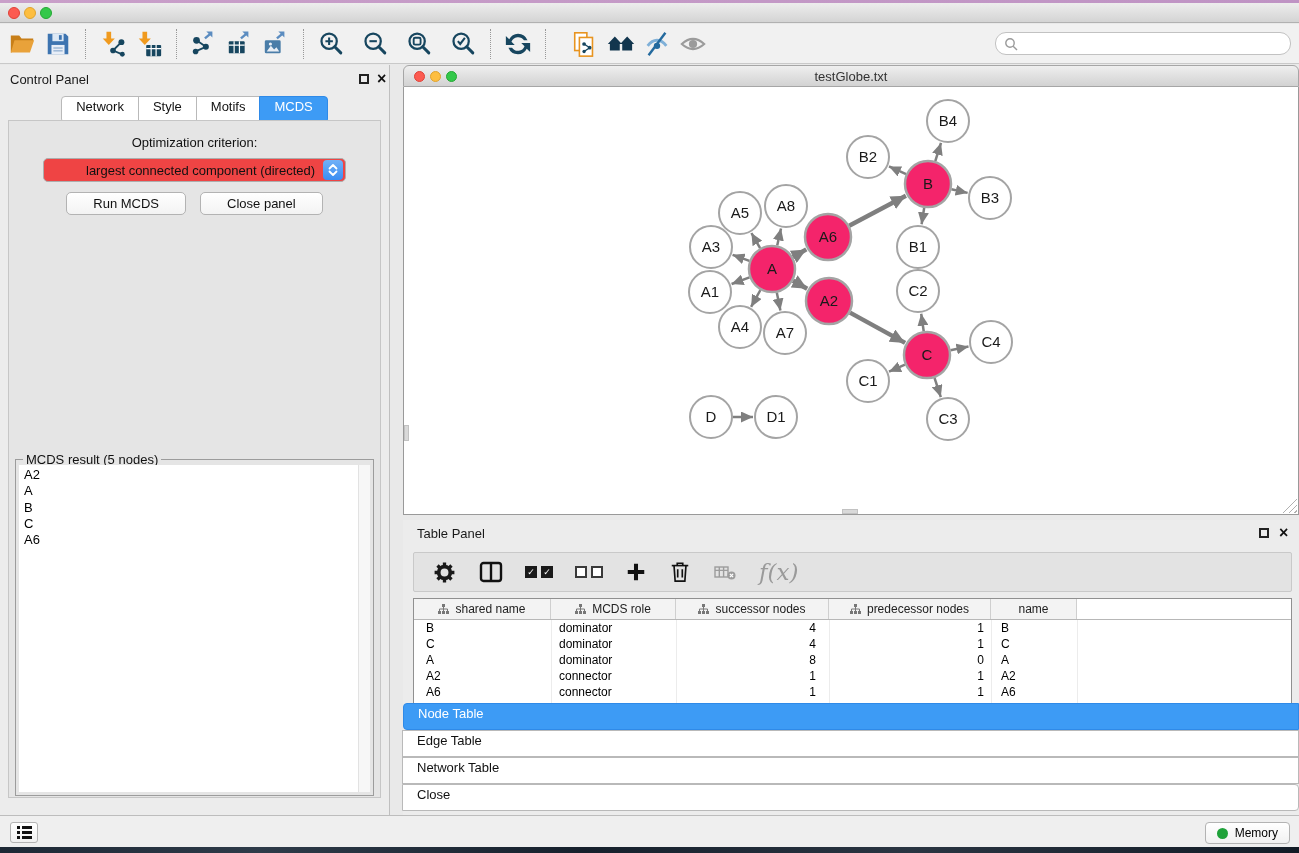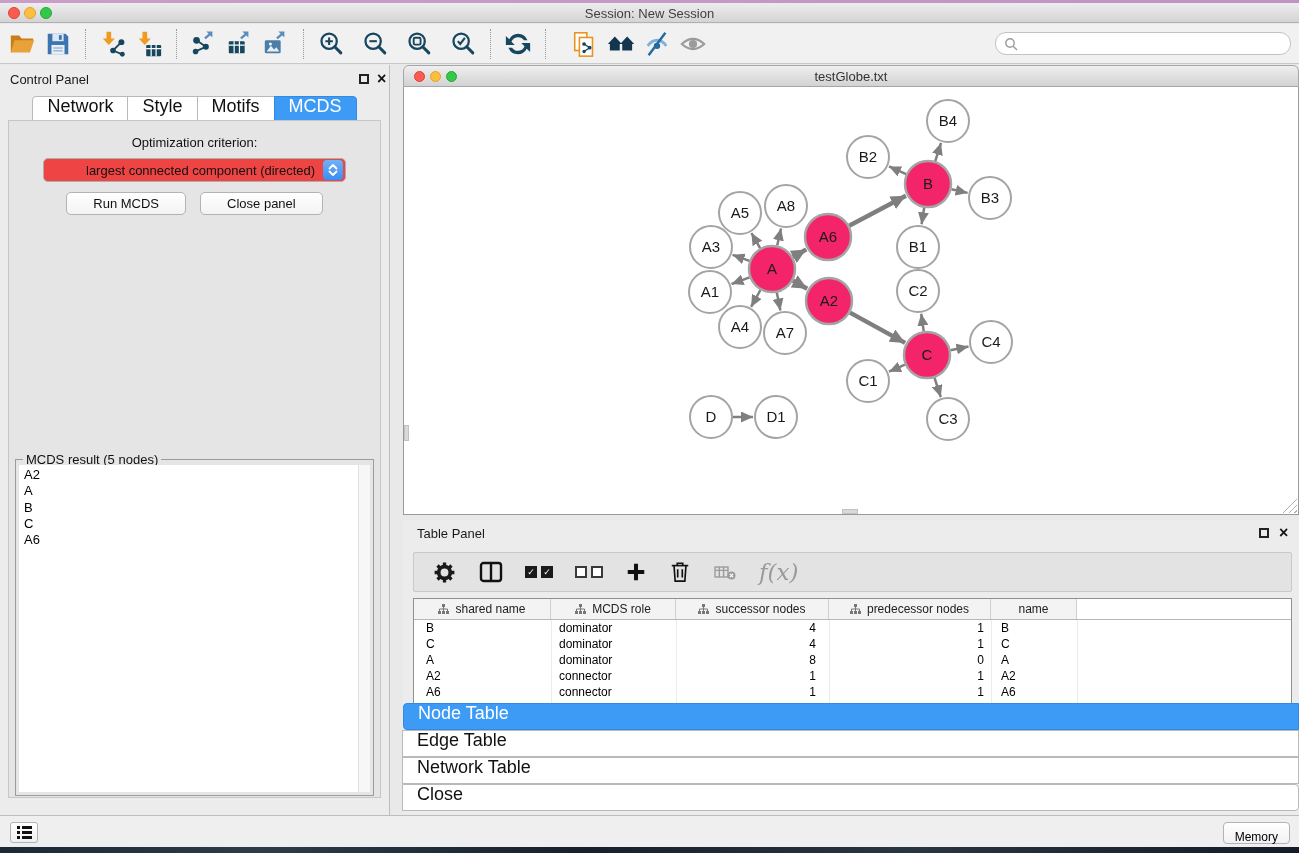--- a/index.html
+++ b/index.html
@@ -26,21 +26,21 @@
 
   
   .control-panel { position:absolute; left:0; top:65px; width:390px; height:750px; background:#ececec; border-right:1px solid #bfbfbf; }
   .panel-title { font-size:13px; color:#1a1a1a; }
   .cp-head { position:absolute; top:7px; left:10px; }
   .float-ic { position:absolute; width:10px; height:10px; border:2px solid #222; background:transparent; }
   .close-ic { position:absolute; font-size:16px; font-weight:bold; color:#111; line-height:10px; }
   .cp-float { top:9px; left:359px; }
   .cp-close { top:9px; left:377px; }
   .cp-tabs { position:absolute; top:31px; left:0; right:0; display:flex; justify-content:center; }
-  .seg-tab { height:27px; line-height:19px; padding:0 14px; font-size:18px; background:#fff; border:1px solid #b9b9b9; margin-left:-1px; color:#111; cursor:default; }
+  .seg-tab { height:27px; line-height:19px; padding:0 14px; font-size:13px; background:#fff; border:1px solid #b9b9b9; margin-left:-1px; color:#111; cursor:default; }
   .seg-tab:first-child { border-radius:4px 0 0 4px; margin-left:0; }
   .seg-tab:last-child { border-radius:0 4px 4px 0; }
   .seg-tab.active { background:#3d9bf5; border-color:#2f8ae8; color:#fff; }
   .cp-content { position:absolute; left:8px; right:8px; top:55px; bottom:17px; background:#e5e5e5; border:1px solid #c6c6c6; }
   .opt-label { margin-top:14px; text-align:center; font-size:13px; color:#111; }
   .dropdown { position:absolute; left:34px; right:34px; top:37px; height:24px; background:#ef4444; border:1px solid #adadad; border-radius:5px; display:flex; align-items:center;padding-left:33px; }
   .dd-text { flex:1; padding-left:9px; font-size:13px; color:#111; white-space:nowrap; overflow:hidden; }
   .dd-stepper { width:20px; height:20px; margin:2px 2px 2px 0; background:linear-gradient(#71b1f7,#3a8df2); border-radius:4px; display:flex; align-items:center; justify-content:center; }
   .cp-buttons { position:absolute; top:71px; left:0; right:0; display:flex; justify-content:center; gap:14px; }
   .btn { height:23px; padding:0 26px; font-size:13px; color:#111; background:linear-gradient(#ffffff,#f3f3f3); border:1px solid #b3b3b3; border-radius:5px; }
@@ -88,38 +88,37 @@
   .colsep { position:absolute; top:21px; bottom:0; width:1px; background:#ececec; }
   .tbl-tabs { position:absolute; left:0; right:0; bottom:4px; display:flex; justify-content:center;flex-direction:column; }
 
   
   .statusbar { position:absolute; left:0; top:815px; width:1299px; height:32px; background:#efefef; border-top:1px solid #bdbdbd; }
   .list-btn { position:absolute; left:10px; top:6px; width:28px; height:21px; background:linear-gradient(#fff,#f0f0f0); border:1px solid #b3b3b3; border-radius:3px; display:flex; align-items:center; justify-content:center; }
   .lg { display:flex; flex-direction:column; gap:2px; }
   .lg div { display:flex; gap:2px; align-items:center; }
   .lg i { width:3px; height:3px; background:#111; }
   .lg b { width:10px; height:3px; background:#111; }
-  .memory-btn { position:absolute; right:9px; top:6px; height:22px; padding:0 11px; background:linear-gradient(#fff,#f1f1f1); border:1px solid #b3b3b3; border-radius:4px; display:flex; align-items:center; gap:7px; font-size:12px; color:#000;flex-direction:column; }
+  .memory-btn { position:absolute; right:9px; top:6px; height:22px; padding:0 11px; background:linear-gradient(#fff,#f1f1f1); border:1px solid #b3b3b3; border-radius:4px; display:flex; align-items:center; gap:7px; font-size:12px; color:#000; }
   .mem-dot { width:11px; height:11px; border-radius:50%; background:#1fa23a; }
   .desktop-bottom { position:absolute; left:0; bottom:0; width:100%; height:6px;
     background:linear-gradient(90deg,#1d2835,#2e3b49 20%,#16202c 45%,#2a3542 70%,#121b26); }
 </style>
 </head>
 <body>
 
 <div class="screen">
   <div class="top-strip"></div>
 
   <div class="titlebar">
     <div class="lights">
       <span class="light red"></span>
       <span class="light yellow"></span>
       <span class="light green"></span>
     </div>
-    <div class="app-title">Session: New Session</div>
   </div>
 
   <div class="toolbar">
     <div class="tbtn">
         <svg viewBox="0 0 30 30">
           <path d="M3 6h9l2.5 3H27v3H7.5L4 24H3z" fill="#c87f18"></path>
           <path d="M7 11h21l-4.5 13H3z" fill="#e9a23a"></path>
         </svg>
       </div>
     <div class="tbtn">

